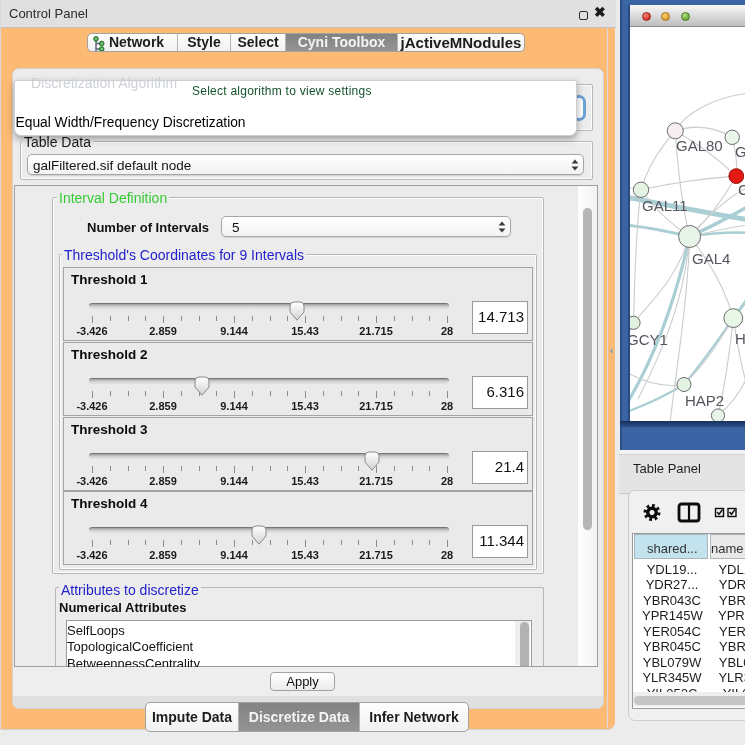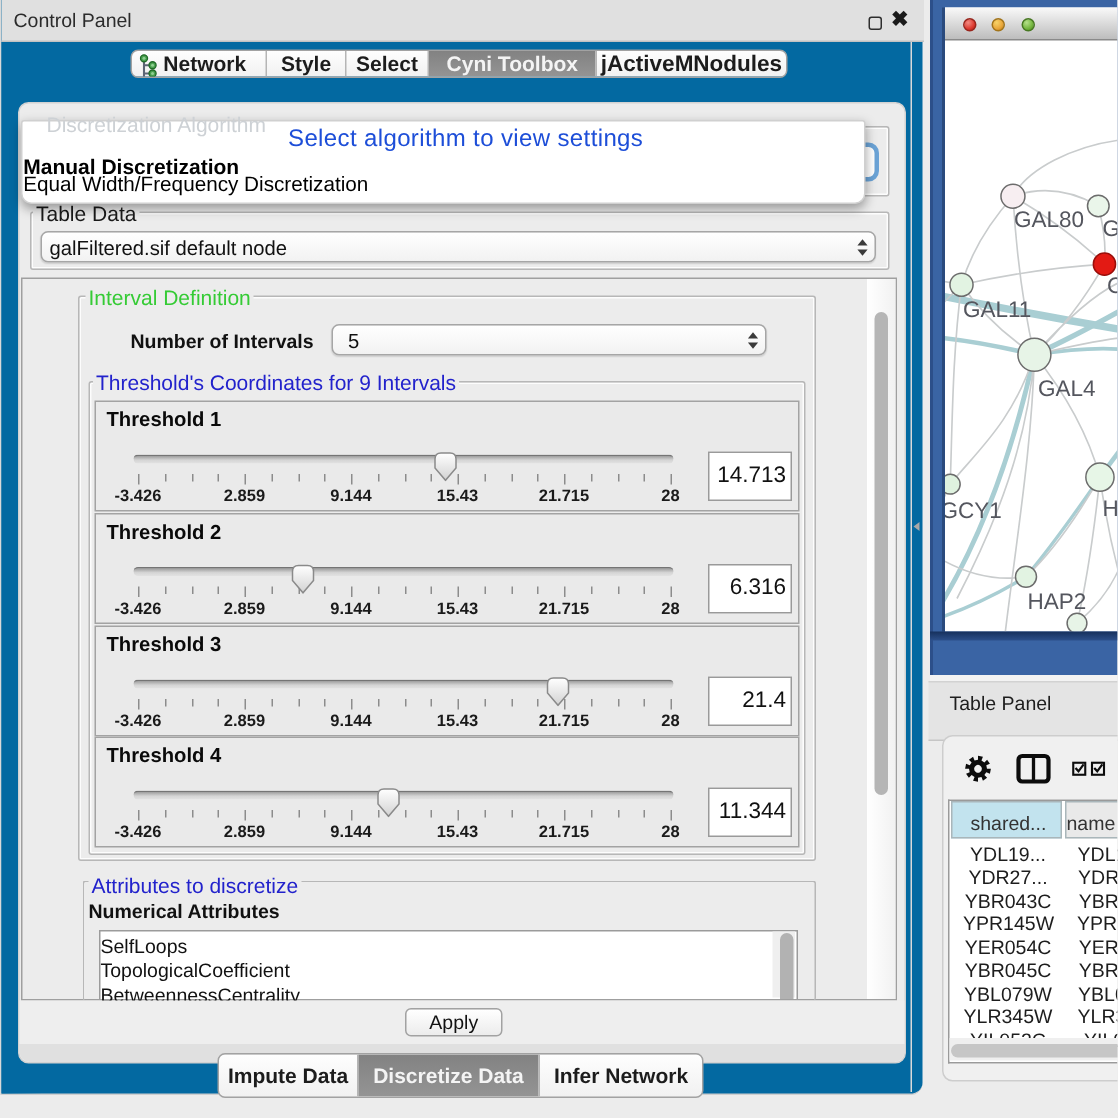--- a/index.html
+++ b/index.html
@@ -2,21 +2,21 @@
 <html><head>
 <meta charset="utf-8">
 <style>
 * { margin:0; padding:0; box-sizing:border-box; }
 html,body { width:745px; height:745px; overflow:hidden; background:#ececec;
   font-family:"Liberation Sans", sans-serif; }
 .abs { position:absolute; }
 #stage { position:relative; width:745px; height:745px; }
 
 
-#cw { left:0; top:0; width:615px; height:730px; background:#0369a1; border-left:1px solid #d9d9d9; border-bottom:1.5px solid #cfcfcf; border-radius:0 0 8px 0; }
+#cw { left:0; top:0; width:615px; height:730px; background:#fdba74; border-left:1px solid #d9d9d9; border-bottom:1.5px solid #cfcfcf; border-radius:0 0 8px 0; }
 #cw-title { left:0; top:0; width:615px; height:28px; background:#e0e0e0;
   border-bottom:1px solid #c2c2c2; }
 #cw-title .t { position:absolute; left:8px; top:6px; font-size:13px; color:#2b2b2b; }
 .wbtn-sq { position:absolute; left:578px; top:11px; width:9px; height:9px;
   border:1.5px solid #2e2e2e; border-radius:2px; }
 .wbtn-x { position:absolute; left:593px; top:4px; font-size:14px; font-weight:bold; color:#1a1a1a; }
 
 
 .seg { position:absolute; display:flex; background:linear-gradient(#fefefe,#f1f1f1);
   border:1px solid #a2a2a2; border-radius:5px; overflow:hidden; }
@@ -62,21 +62,21 @@
 #attr-list div { height:16.4px; padding:2px 0 0 0.5px; }
 
 .btn { position:absolute; background:linear-gradient(#ffffff,#ececec);
   border:1px solid #a2a2a2; border-radius:4px; font-size:13px; color:#111;
   text-align:center; }
 
 
 #popup { left:14px; top:80px; width:563px; height:56px; background:#fff;
   border:1px solid #d0d0d0; border-radius:2px 2px 7px 7px;
   box-shadow:0 3px 7px rgba(0,0,0,0.35); }
-#popup .hint { position:absolute; left:177px; top:3px; font-size:16px; color:#1d4ed8; letter-spacing:0.25px; }
+#popup .hint { position:absolute; left:177px; top:3px; font-size:12px; color:#14532d; letter-spacing:0.25px; }
 #popup .i1 { position:absolute; left:0.5px; top:21.5px; font-size:14px; font-weight:bold; color:#000; }
 #popup .i2 { position:absolute; left:0.5px; top:34.3px; font-size:13.8px; color:#000; }
 
 
 #netframe { left:620px; top:0; width:125px; height:450px; background:#3a64a4; }
 #netwin { left:10px; top:5px; width:115px; height:416px; background:#fff; }
 #nettitle { left:0; top:0; width:115px; height:22px;
   background:linear-gradient(#f9f9f9,#bdbdbd); border-bottom:1px solid #8a8a8a; }
 .light { position:absolute; top:7px; width:9px; height:9px; border-radius:50%; }
 #netshadow { left:620px; top:421px; width:125px; height:6px;
@@ -355,21 +355,20 @@
   <div class="seg" style="left:144px; top:702px; height:30px;">
     <div class="s" style="width:93px; justify-content:center; padding:0;">Impute Data</div>
     <div class="s sel" style="width:121px; justify-content:center; padding:0;">Discretize Data</div>
     <div class="s" style="width:108px; justify-content:center; padding:0;">Infer Network</div>
   </div>
   <div class="abs" style="left:608px; top:348px; width:0; height:0; border-top:3.5px solid transparent; border-bottom:3.5px solid transparent; border-right:4.5px solid #a8a8a8;"></div>
 </div>
 
 <div class="abs" id="popup">
   <div class="hint">Select algorithm to view settings</div>
-  <div class="i1">Manual Discretization</div>
   <div class="i2">Equal Width/Frequency Discretization</div>
 </div>
 <div class="grplabel" style="left:29px; top:75px; color:#cdd1d5; background:transparent; z-index:5;">Discretization Algorithm</div>
 
 <div class="abs" id="netframe">
   <div class="abs" style="left:0; top:0; width:2px; height:450px; background:#2c4f8a;"></div>
   <div class="abs" style="left:8px; top:5px; width:2px; height:416px; background:#2a4a7d;"></div>
   <div class="abs" id="netwin">
     <div class="abs" id="nettitle">
       <div class="light" style="left:12px; background:radial-gradient(circle at 35% 30%, #f28b82, #dd3a30 60%, #a71b12); border:1px solid #99251c;"></div>

